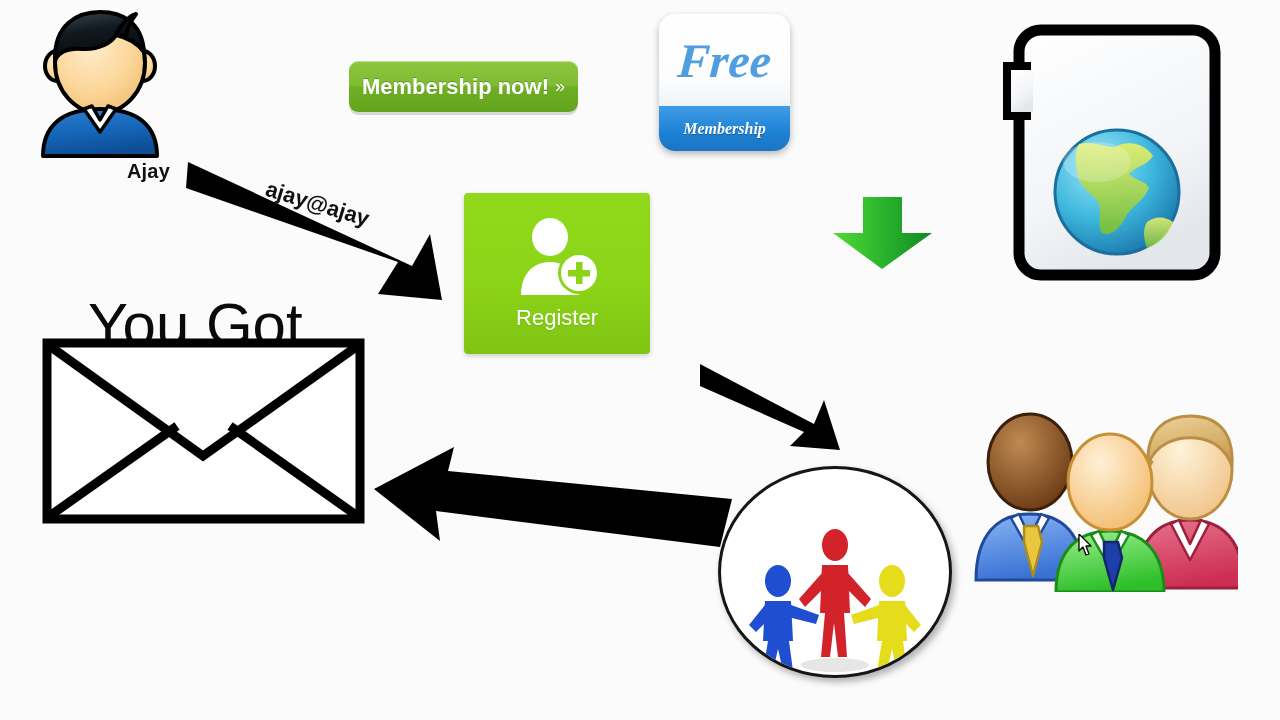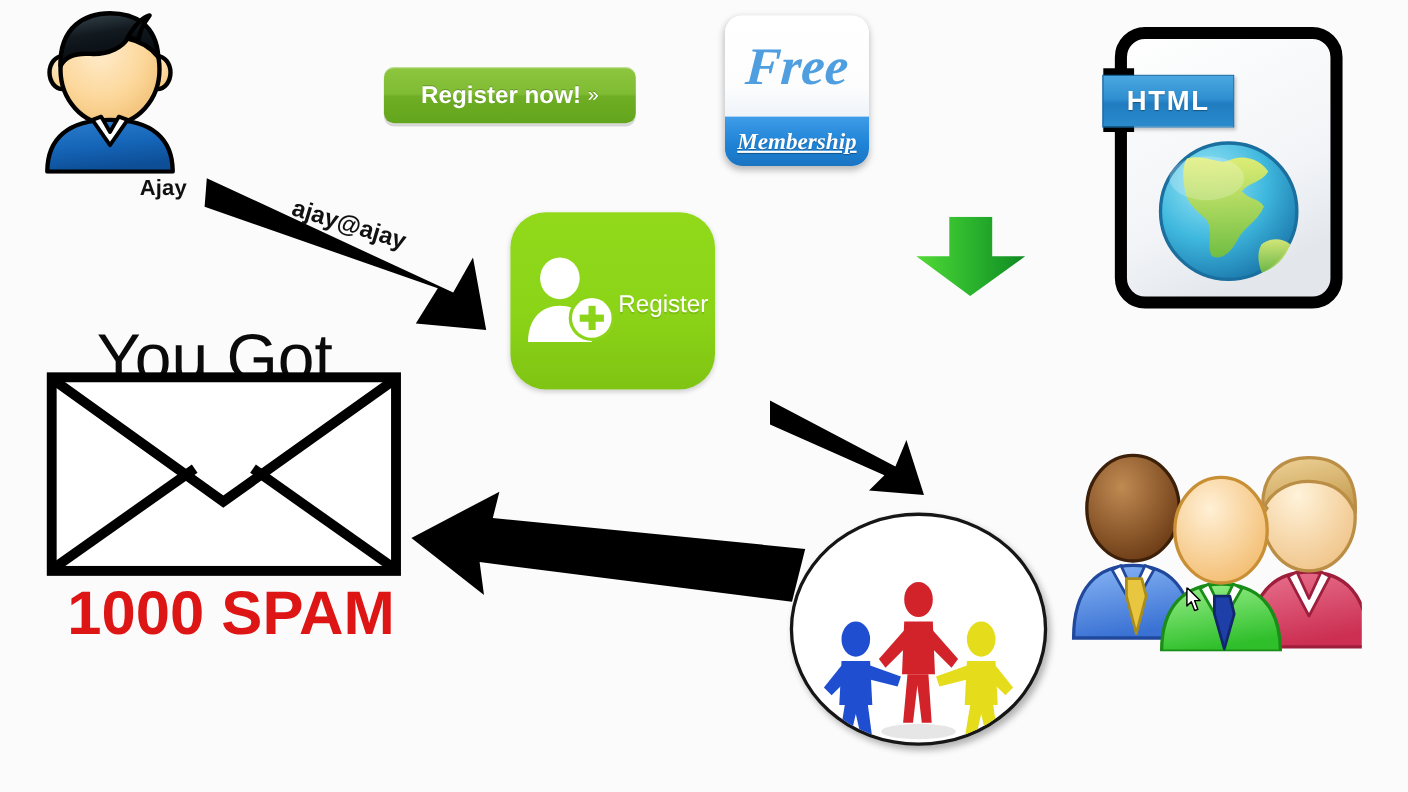--- a/index.html
+++ b/index.html
@@ -82,24 +82,23 @@
   }
   #free-badge .fb-bot {
     height: 45px;
     background: linear-gradient(to bottom, #3f9ce8 0%, #1f83d6 55%, #1a74c2 100%);
     display: flex; align-items: center; justify-content: center;
   }
   #free-badge .fb-bot span {
     font-family: "Liberation Serif", serif;
     font-style: italic;
     font-weight: bold;
-    font-size: 21px;
+    font-size: 16px;
     color: #ffffff;
     text-shadow: 0 1px 1px rgba(0,0,0,.3);
-    text-decoration: underline;
   }
 
   
   #html-file {
     position: absolute;
     left: 997px; top: 16px;
     width: 230px; height: 275px;
   }
   #html-file svg { display:block; }
   #html-label {
@@ -117,24 +116,24 @@
     font-weight: bold;
     letter-spacing: 1.5px;
     text-shadow: 0 1px 1px rgba(0,0,0,.35);
   }
 
   
   #register-tile {
     position: absolute;
     left: 464px; top: 193px;
     width: 186px; height: 161px;
-    border-radius: 32px;
+    border-radius: 4px;
     background: linear-gradient(to bottom, #91d91a 0%, #8cd418 55%, #7fc413 100%);
     box-shadow: 0 2px 5px rgba(0,0,0,0.18);
-    display: flex; flex-direction: row;
+    display: flex; flex-direction: column;
     align-items: center; justify-content: center;
   }
   #register-tile .reg-icon { width: 92px; height: 82px; }
   #register-tile .reg-label {
     color: #ffffff;
     font-size: 22px;
     margin-top: 6px;
     text-shadow: 0 1px 1px rgba(0,0,0,.12);
   }
 
@@ -273,21 +272,21 @@
     </svg>
   </div>
   <div id="ajay-name">Ajay</div>
 
   <svg class="arrow-svg" id="arrow-ajay-register" width="270" height="150">
     <polygon points="2,4 226,108 244,76 256,142 192,136 212,104 0,30" fill="#000000"></polygon>
   </svg>
   <div id="ajay-email-label">ajay@ajay</div>
 
   <div id="subscribe-btn">
-    <span>Register now!</span>
+    <span>Membership now!</span>
       <span class="chev">»</span>
   </div>
 
   <div id="free-badge">
     <div class="fb-top">
       <span>Free</span>
     </div>
     <div class="fb-bot">
       <span>Membership</span>
     </div>
@@ -320,23 +319,20 @@
       <circle cx="120" cy="176" r="62" fill="url(#globeg)" stroke="#1a6f9e" stroke-width="3"></circle>
       <path d="M82,128 C98,124 112,134 120,130 C132,124 148,128 156,140
                C150,150 138,150 132,158 C140,166 148,164 152,172
                C146,186 134,190 128,202 C122,214 112,222 104,216
                C100,204 106,194 100,184 C92,176 82,170 80,156
                C78,144 78,134 82,128 Z" fill="url(#landg)" opacity="0.95"></path>
       <path d="M150,206 C158,200 168,200 176,206 C172,218 162,228 150,232 C146,222 146,212 150,206 Z" fill="url(#landg)" opacity="0.9"></path>
       <ellipse cx="100" cy="146" rx="34" ry="20" fill="#ffffff" opacity="0.22"></ellipse>
     </svg>
   </div>
-  <div id="html-label">
-    <span>HTML</span>
-  </div>
 
   <div id="register-tile">
     <svg class="reg-icon" viewBox="0 0 92 82">
       <ellipse cx="39" cy="20" rx="18" ry="19" fill="#ffffff"></ellipse>
       <path d="M10,78 C10,56 23,45 39,45 C55,45 68,56 68,78 Z" fill="#ffffff"></path>
       <circle cx="68" cy="56" r="21" fill="#8cd418"></circle>
       <circle cx="68" cy="56" r="18" fill="#ffffff"></circle>
       <rect x="65" y="45" width="6.5" height="22" fill="#8cd418"></rect>
       <rect x="57" y="53" width="22" height="6.5" fill="#8cd418"></rect>
     </svg>
@@ -383,21 +379,20 @@
 
   <div id="yougot-text">You Got</div>
 
   <svg id="envelope" viewBox="0 0 323 186">
     <rect x="5" y="5" width="313" height="176" fill="#ffffff" stroke="#000000" stroke-width="9"></rect>
     <path d="M9,9 L161,118 L314,9" fill="none" stroke="#000000" stroke-width="9"></path>
     <path d="M9,177 L135,88" fill="none" stroke="#000000" stroke-width="9"></path>
     <path d="M314,177 L188,88" fill="none" stroke="#000000" stroke-width="9"></path>
   </svg>
 
-  <div id="spam-line1">1000 SPAM</div>
 
   <div id="download-group">
     <svg id="download-arrow" viewBox="0 0 105 72">
       <defs>
         <linearGradient id="dlg" x1="0" y1="0" x2="1" y2="0">
           <stop offset="0%" stop-color="#53d936"></stop>
           <stop offset="45%" stop-color="#2eb82e"></stop>
           <stop offset="100%" stop-color="#0f8a22"></stop>
         </linearGradient>
       </defs>

